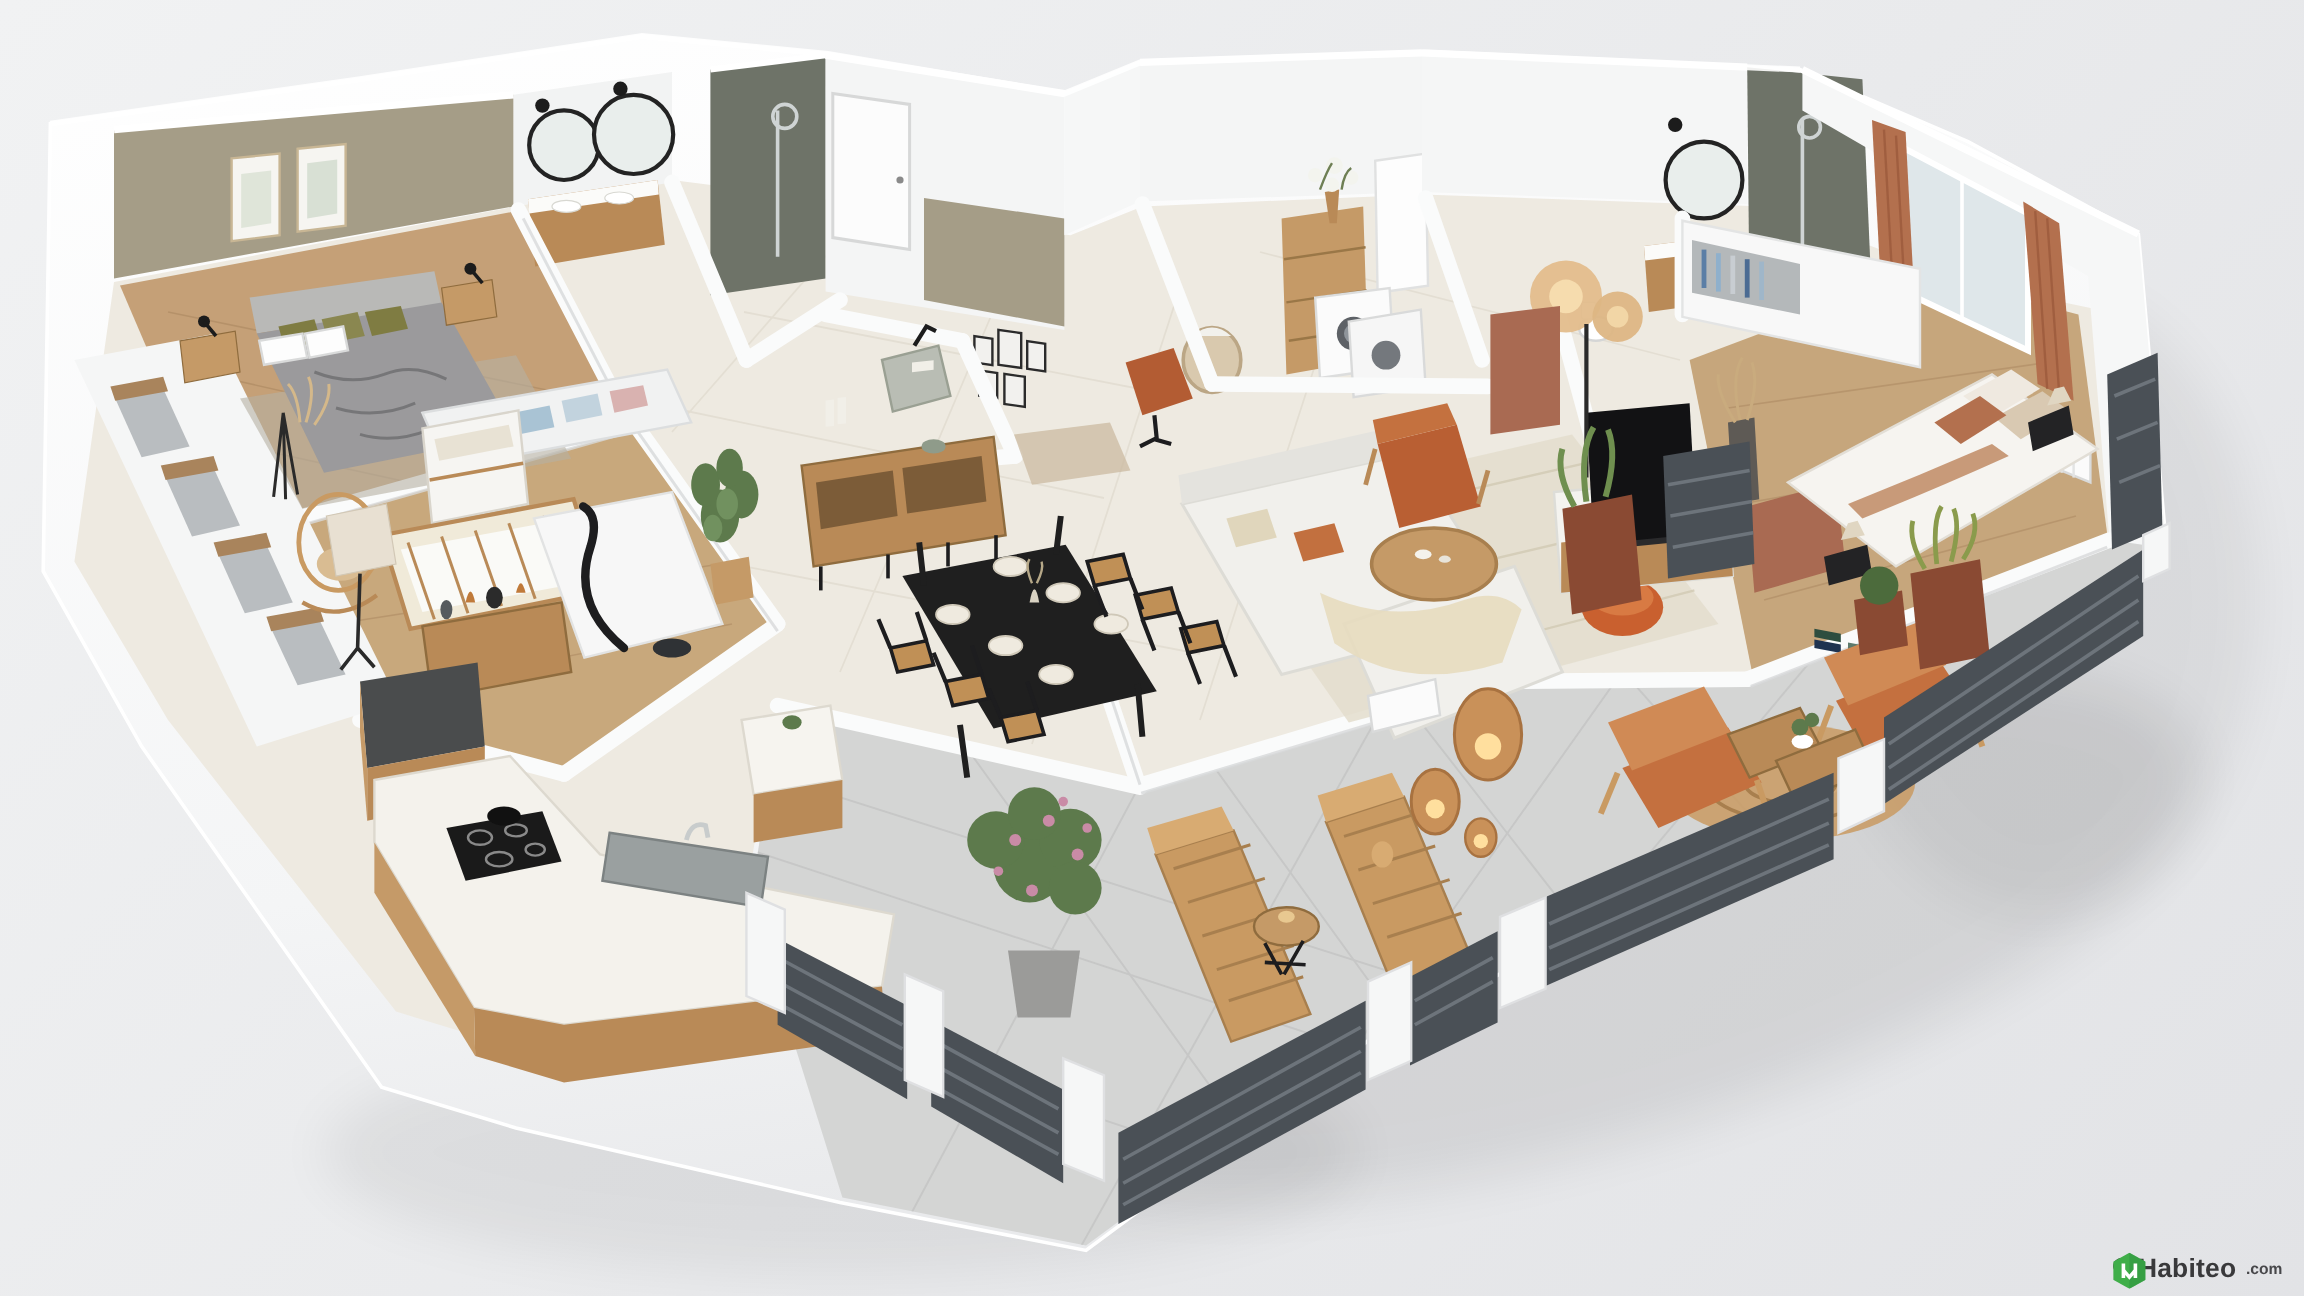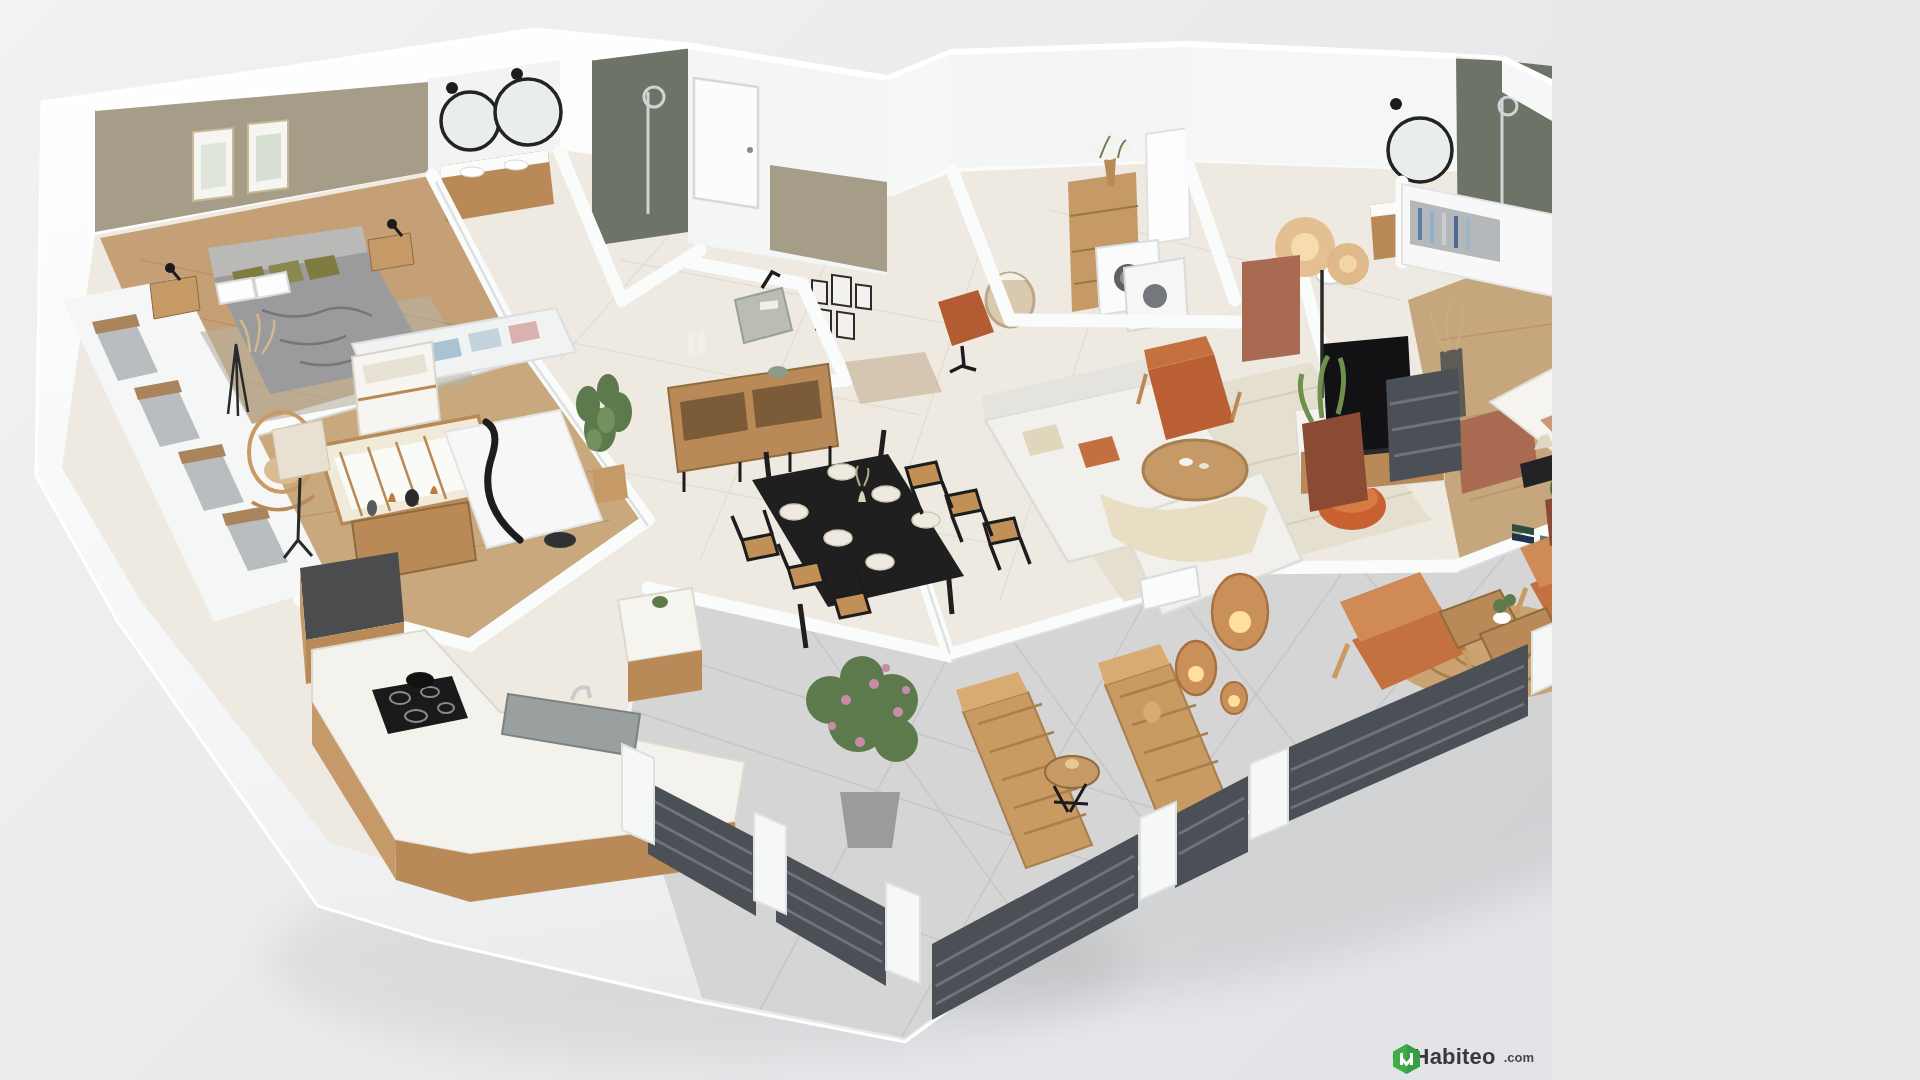--- a/index.html
+++ b/index.html
@@ -1,16 +1,16 @@
 <!DOCTYPE html>
 <html><head>
 <meta charset="utf-8">
 <style>
   html,body{margin:0;padding:0;background:#e7e8ea;}
-  .stage{position:relative;width:1552px;height:1080px;overflow:hidden;
+  .stage{position:relative;width:1920px;height:1080px;overflow:hidden;
          font-family:"Liberation Sans", sans-serif;
          background:linear-gradient(135deg,#f1f2f3 0%,#e9eaec 55%,#e2e3e6 100%);}
   .stage svg{position:absolute;inset:0;display:block;}
   .watermark{position:absolute;right:18px;bottom:10px;display:flex;align-items:center;gap:7px;
              color:#3c3c3e;user-select:none;}
   .watermark .copy{font-size:19px;font-weight:700;}
   .watermark .logo{width:27px;height:30px;display:block;}
   .watermark .brand{font-size:22px;font-weight:700;letter-spacing:.2px;color:#39393b;}
   .watermark .tld{font-size:13px;font-weight:700;color:#47474a;margin-left:1px;text-align:center;}
 </style>

